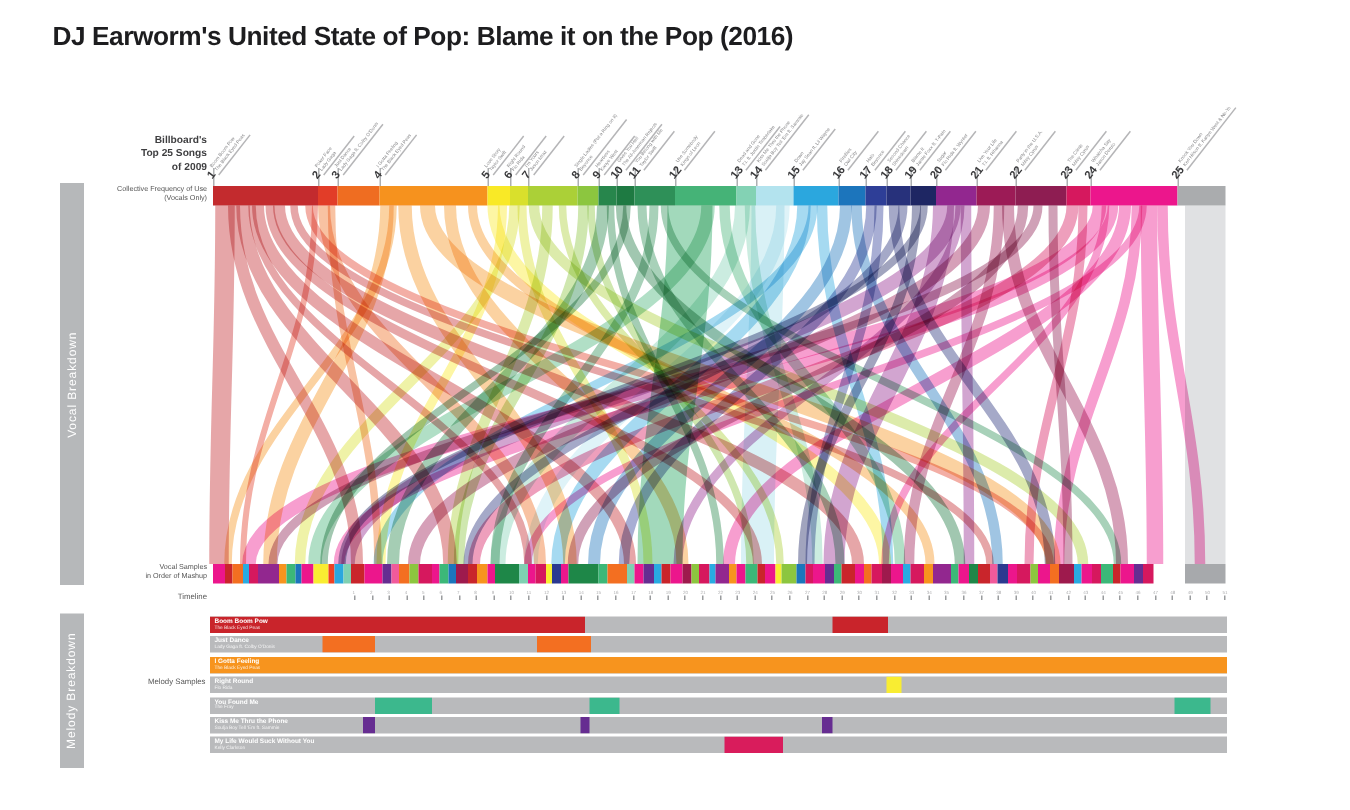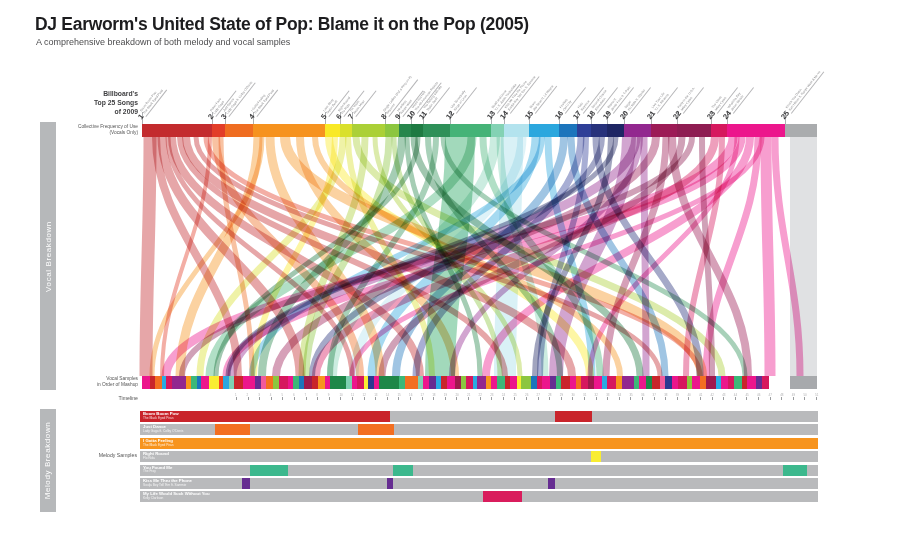--- a/index.html
+++ b/index.html
@@ -32,22 +32,21 @@
   .mrow{position:absolute;left:140px;width:678px;height:11px;background:#b9babc;overflow:hidden;}
   .mrow .bar{position:absolute;top:0;height:100%;}
   .mrow .lab{position:absolute;left:3px;top:1px;z-index:3;}
   .mrow .lab .t1{font-size:4.3px;font-weight:bold;color:#fff;line-height:1.1;}
   .mrow .lab .t2{font-size:3.2px;color:rgba(255,255,255,0.85);line-height:1.2;}
 </style>
 </head>
 <body>
 
 <div id="stage">
-  <div class="abs" id="title">DJ Earworm's United State of Pop: Blame it on the Pop (2005)</div>
-  <div class="abs" id="subtitle">A comprehensive breakdown of both melody and vocal samples</div>
+  <div class="abs" id="title">DJ Earworm's United State of Pop: Blame it on the Pop (2016)</div>
 
   <div class="abs sidebar" style="left:40px;top:122px;height:268px;">
     <span>Vocal Breakdown</span>
   </div>
   <div class="abs sidebar" style="left:40px;top:409px;height:103px;">
     <span>Melody Breakdown</span>
   </div>
 
   <div class="abs rlabel" id="billboard-label">
     <div>Billboard's</div>

